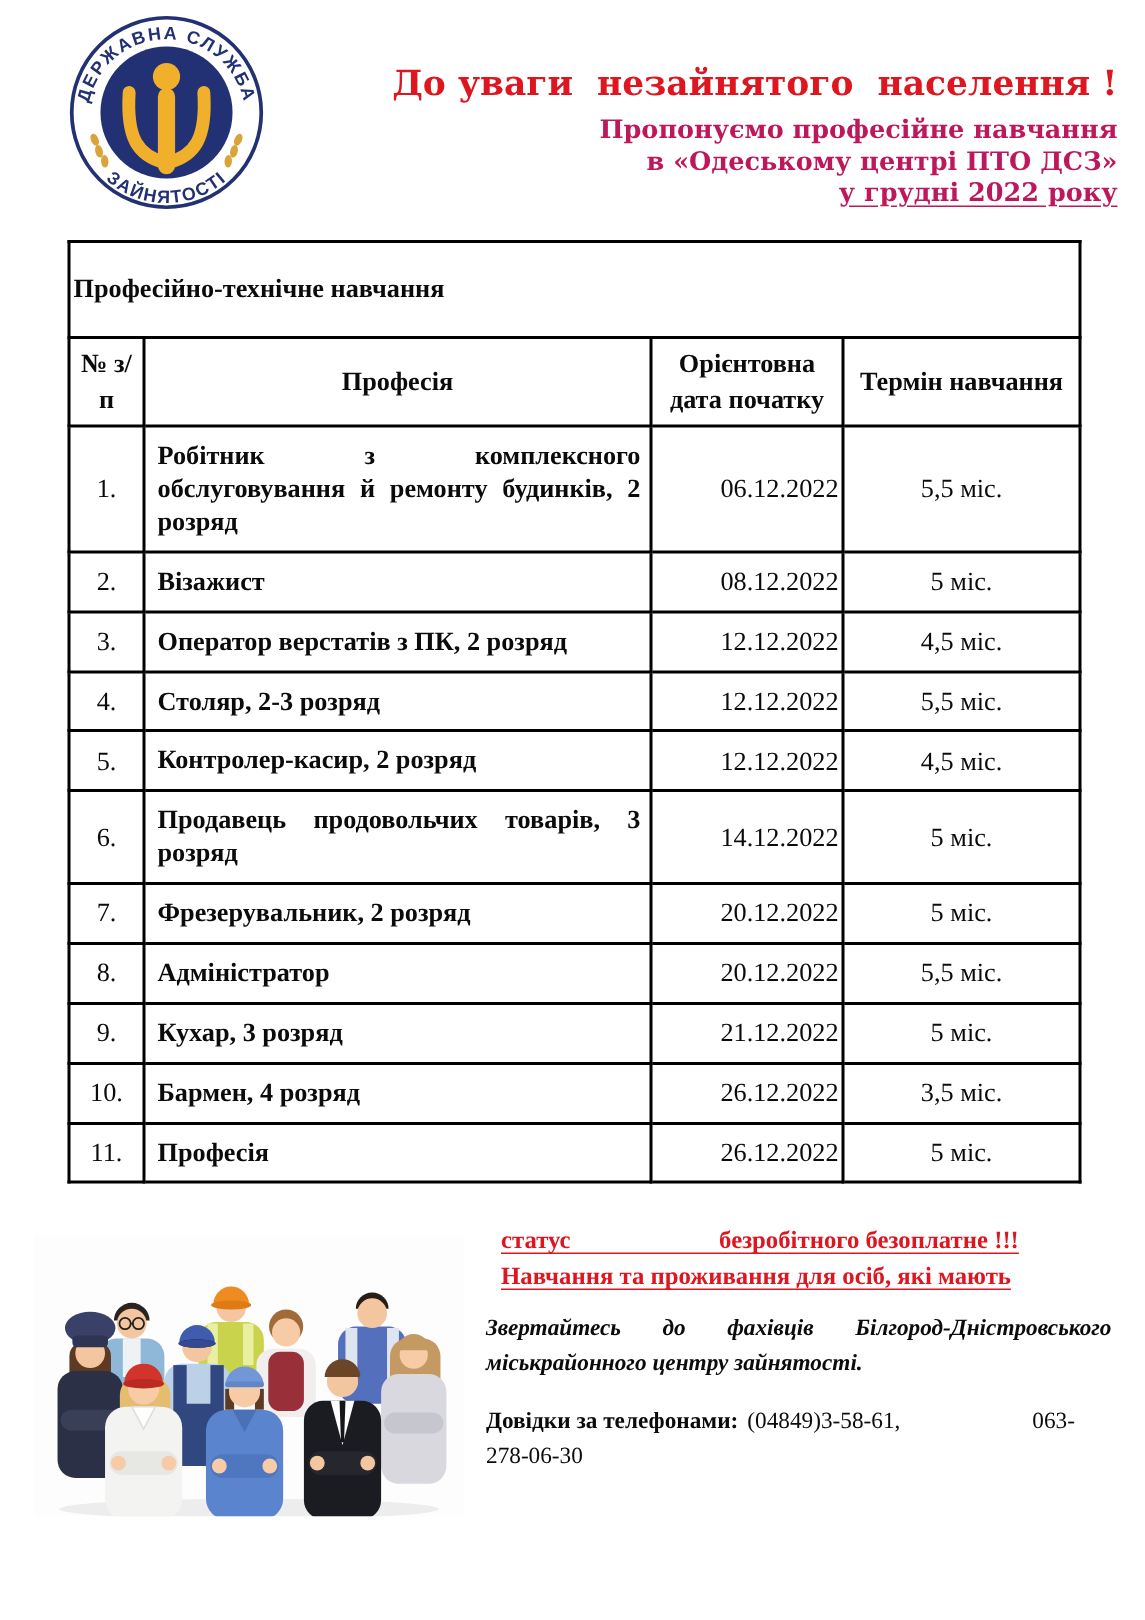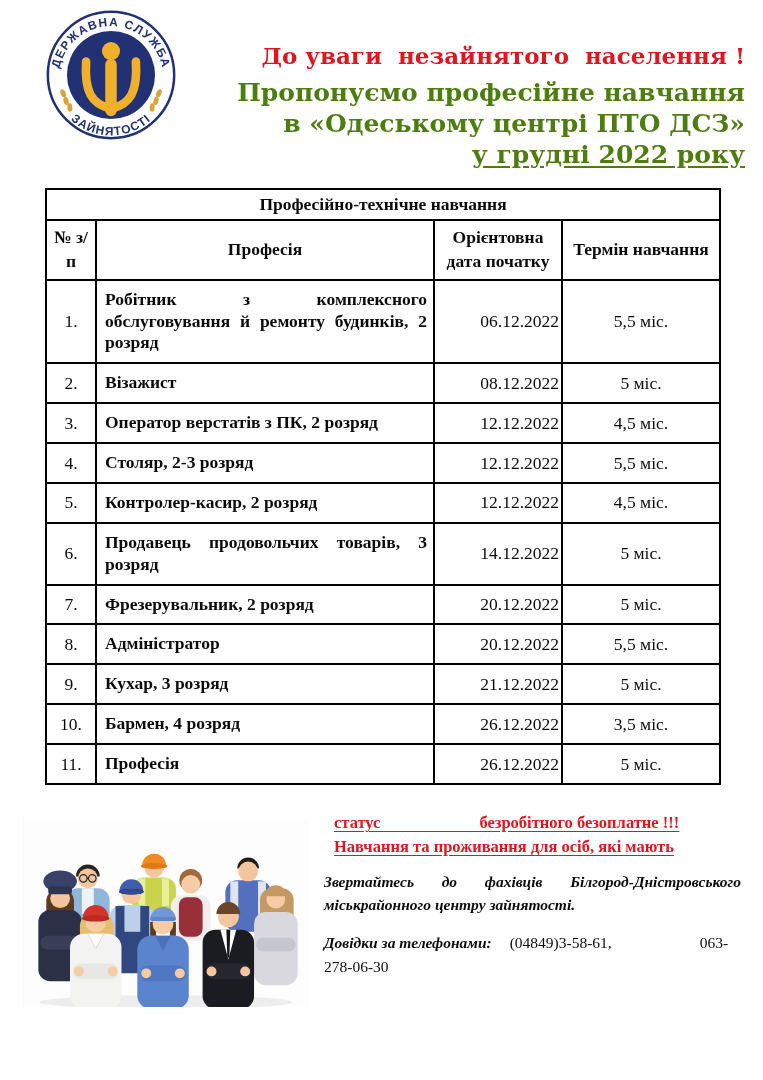--- a/index.html
+++ b/index.html
@@ -14,30 +14,30 @@
   .top { display: flex; padding: 8px 18px 0 44px; }
   .logo { width: 134px; height: 134px; flex: none; }
   .headings {
     flex: 1; text-align: right; padding-top: 34px;
     font-family: "DejaVu Serif", serif; font-weight: bold;
   }
   .attention {
     color: #dd1620; font-size: 23px; line-height: 1.2;
     white-space: pre-wrap; margin-bottom: 7px;
   }
-  .h-line { font-size: 25px; line-height: 1.24; color: #4d7c0f; }
+  .h-line { font-size: 17px; line-height: 1.24; color: #be185d; }
   .h-underline { text-decoration: underline; text-underline-offset: 3px; }
 
   
   .table-wrap { margin: 18px 44px 0 45px; }
   table.training { border-collapse: collapse; width: 674px; table-layout: fixed; }
   table.training td { border: 2px solid #000; vertical-align: middle; }
   .t-title td {
-    text-align: center; font-weight: bold; font-size: 17.5px;
-    padding: 4px 2px; line-height: 1.25;
+    text-align: left; font-weight: bold; font-size: 17.5px;
+    padding: 20px 2px; line-height: 1.25;
   }
   .t-head td {
     text-align: center; font-weight: bold; font-size: 17.5px;
     padding: 5px 6px; line-height: 1.35;
   }
   .c-num  { width: 50px;  text-align: center; font-size: 17.5px; padding: 8px 2px; }
   .c-prof {
     width: 338px; text-align: justify; font-weight: bold; font-size: 17.5px;
     padding: 8px 6px 8px 8px; line-height: 1.25;
   }
@@ -54,21 +54,21 @@
   }
   .notice div {
     text-decoration: underline; text-underline-offset: 3px;
     white-space: pre-wrap;
   }
   .fp {
     font-weight: bold; font-style: italic; font-size: 15.5px; line-height: 1.5;
     text-align: justify; margin-top: 11px;
   }
   .contacts { font-size: 15.5px; line-height: 1.5; margin-top: 15px; }
-  .contacts b { margin-right: 18px; font-style: italic; }
+  .contacts b { margin-right: 6px; }
   .spacer { display: inline-block; width: 88px; }
 </style>
 </head>
 <body>
 
 <div class="page">
 
   <div class="top">
 
     <svg class="logo" viewBox="0 0 140 140" aria-hidden="true">

